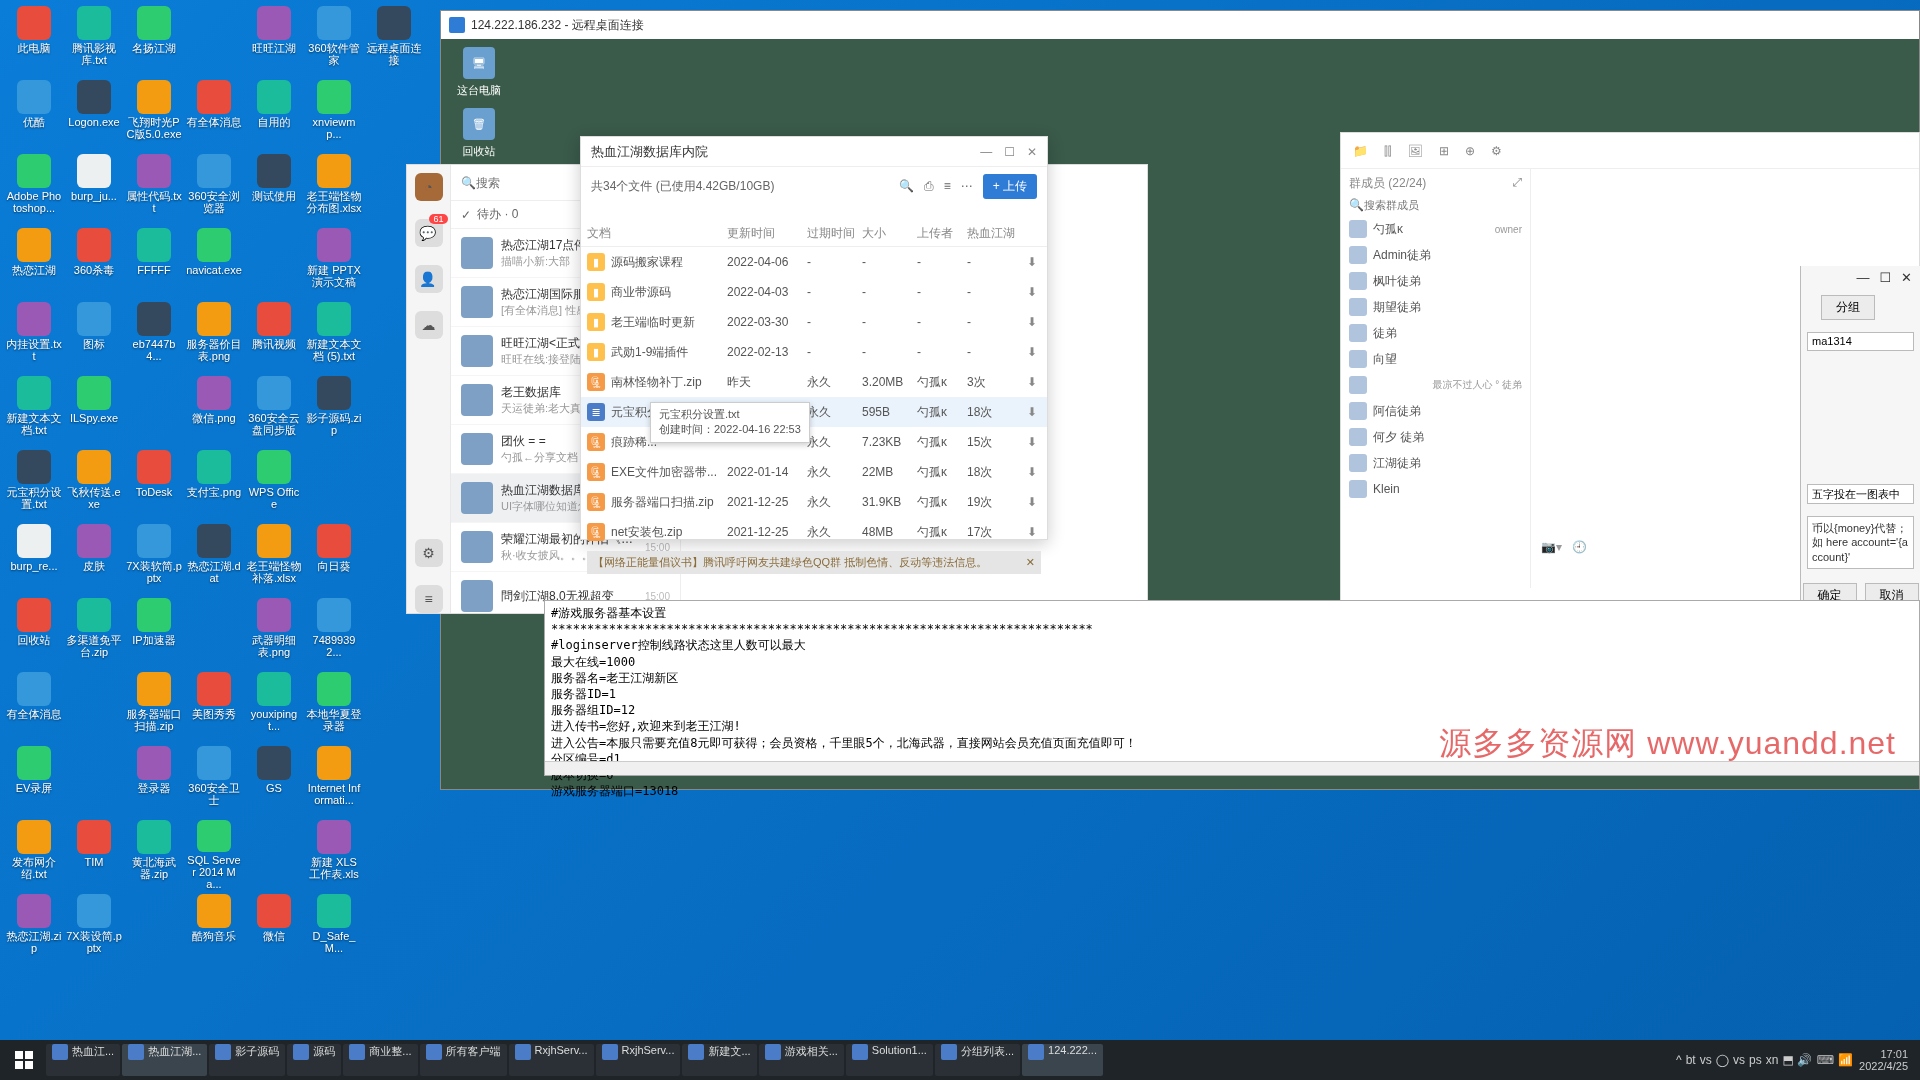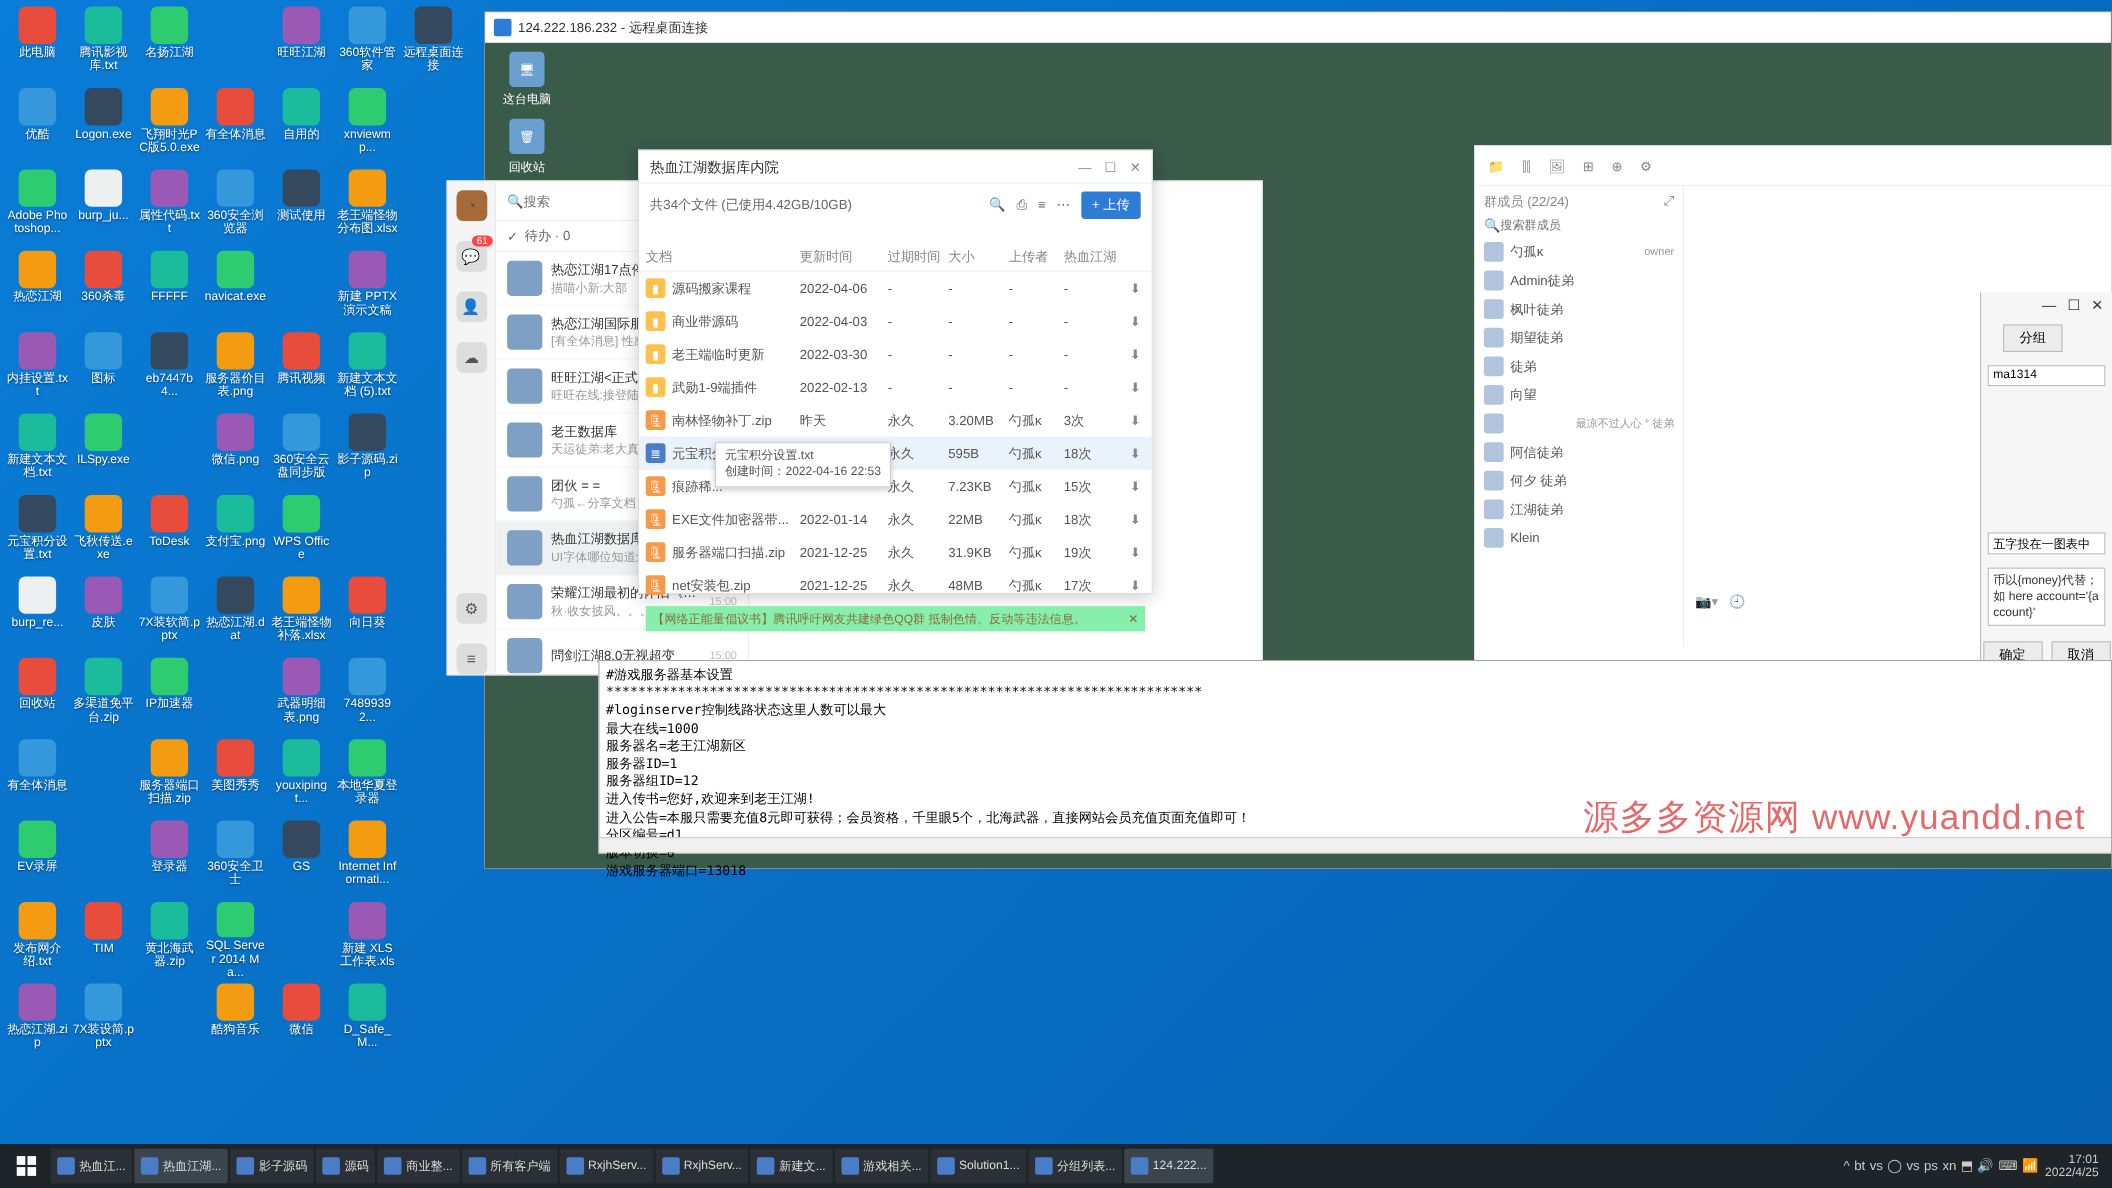--- a/index.html
+++ b/index.html
@@ -262,21 +262,21 @@
     align-items: center;
     justify-content: center;
     font-size: 11px;
     color: #fff;
   }
   .file-row .fico.folder { background: #ffc14d; }
   .file-row .fico.zip { background: #f59a47; }
   .file-row .fico.txt { background: #4a7cc8; }
   .banner {
     margin: 4px 6px 0;
-    background: #86efac;
+    background: #e5e5e5;
     color: #8a6d3b;
     font-size: 11px;
     padding: 4px 6px;
     display: flex;
     align-items: center;
     justify-content: space-between;
   }
   .tooltip {
     position: absolute;
     background: #fff;
@@ -495,21 +495,21 @@
     height: 40px;
     background: #1f2428;
     display: flex;
     align-items: center;
     padding: 0 4px;
     gap: 2px;
   }
   .task-item {
     height: 32px;
     display: flex;
-    align-items: center;
+    align-items: flex-start;
     gap: 4px;
     padding: 0 6px;
     color: #ddd;
     font-size: 11px;
     background: #2a3035;
     border-radius: 2px;
     max-width: 118px;
   }
   .task-item.active { background: #3a454e; }
   .task-item .tico {

